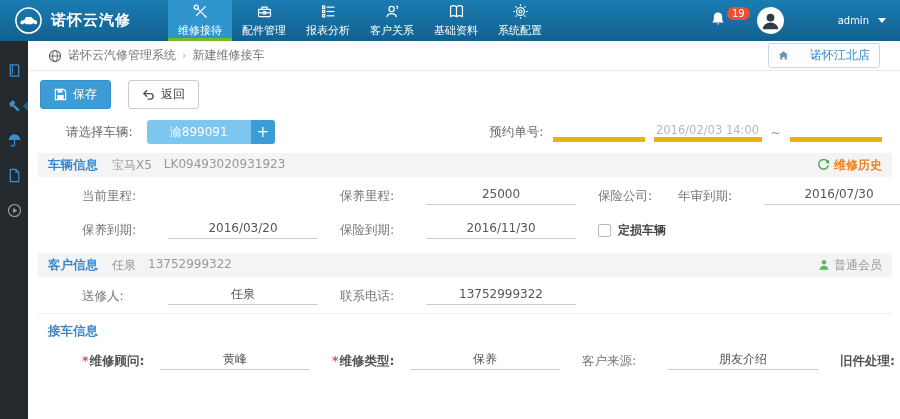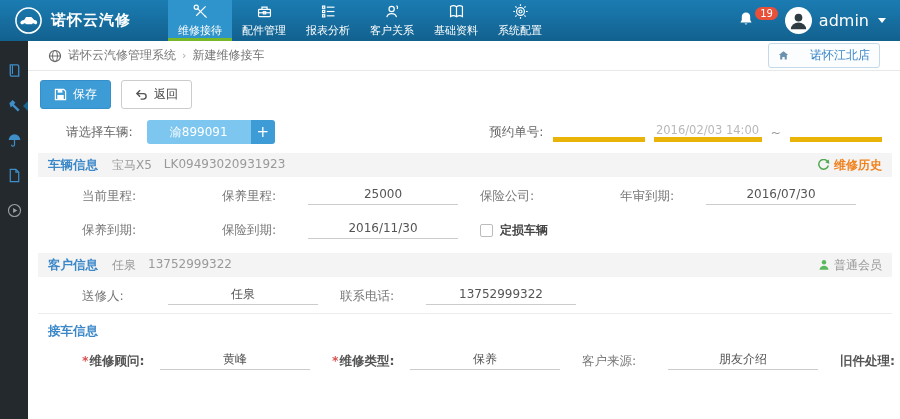--- a/index.html
+++ b/index.html
@@ -12,40 +12,40 @@
   .logo-text { font-size:15px; font-weight:bold; letter-spacing:1px; white-space:nowrap; }
   .nav { display:flex; }
   .nav-item { width:64px; display:flex; flex-direction:column; align-items:center; justify-content:center; gap:3px; font-size:11px; cursor:pointer; border-bottom:3px solid transparent; padding-top:3px; }
   .nav-item.active { background:#2e94cb; border-bottom-color:#76b82a; }
   .nav-item svg { width:21px; height:21px; stroke:#fff; fill:none; stroke-width:1.4; }
   .user { margin-left:auto; display:flex; align-items:center; gap:7px; padding-right:14px; }
   .bell svg { width:16px; height:16px; fill:#fff; }
   .badge { background:#e8503a; border-radius:9px; font-size:10px; padding:1px 5px; position:relative; top:-7px; margin-left:-6px; }
   .avatar { width:27px; height:27px; border-radius:50%; background:#fff; display:flex; align-items:center; justify-content:center; overflow:hidden; }
   .avatar svg { width:23px; height:23px; }
-  .uname { font-size:16px; }
+  .uname { font-size:10px;margin-left:47px; }
   .caret { width:0; height:0; border-left:4px solid transparent; border-right:4px solid transparent; border-top:5px solid #fff; margin-left:2px; }
 
   
   .body { display:flex; height:378px; }
   .sidebar { width:28px; background:#24292d; display:flex; flex-direction:column; align-items:center; padding-top:12px; flex-shrink:0; }
   .side-item { height:35px; width:100%; display:flex; align-items:center; justify-content:center; position:relative; color:#3e8ec9; cursor:pointer; }
   .side-item svg { width:15px; height:15px; }
   .side-item.dim { color:#9aa0a3; }
   .side-item.selected::after { content:""; position:absolute; right:0; top:50%; transform:translateY(-50%); border-top:5px solid transparent; border-bottom:5px solid transparent; border-right:5px solid #17638f; }
 
   .main { flex:1; display:flex; flex-direction:column; min-width:0; background:#fff; }
 
   
   .breadcrumb-bar { height:30px; display:flex; align-items:center; padding:0 20px; border-bottom:1px solid #e8e8e8; color:#777; font-size:12px; gap:6px; flex-shrink:0; }
   .crumb-sep { color:#aaa; font-size:11px; }
   .store-btn { margin-left:auto; border:1px solid #c6d9e8; background:#fcfdfe; color:#3b87c8; font-size:12px; padding:3px 9px; border-radius:3px; display:flex; gap:21px; align-items:center; cursor:pointer; }
 
   
-  .toolbar { display:flex; gap:10px; padding:9px 20px 8px 12px; flex-shrink:0; }
+  .toolbar { display:flex; gap:17px; padding:9px 20px 8px 12px; flex-shrink:0; }
   .btn { font-size:12px; padding:5px 13px; border-radius:3px; display:flex; align-items:center; gap:6px; cursor:pointer; }
   .btn-save { background:#3d9bd5; color:#fff; border:1px solid #3590c9; }
   .btn-back { background:#fff; color:#444; border:1px solid #ccc; }
   .btn svg { width:13px; height:13px; }
 
   .content { flex:1; padding:0 8px 0 10px; overflow:hidden; font-size:12.5px; }
 
   
   .vehicle-row { display:flex; align-items:center; padding:3px 10px 9px 28px; color:#666; }
   .chip-group { display:flex; margin-left:14px; }
@@ -292,20 +292,21 @@
             </div>
           <div class="fcell">
               <span class="flabel">保险公司:</span>
             </div>
           <div class="fcell">
               <span class="flabel">年审到期:</span>
               <input class="fval" value="2016/07/30" style="">
             </div>
           <div class="fcell">
               <span class="flabel">保养到期:</span>
+              <input class="fval" value="2016/03/20" style="">
             </div>
           <div class="fcell">
               <span class="flabel">保险到期:</span>
               <input class="fval" value="2016/11/30" style="">
             </div>
           <div class="fcell" style="gap:7px;">
             <span class="chk"></span>
             <span class="chk-label">定损车辆</span>
           </div>
         </div>

